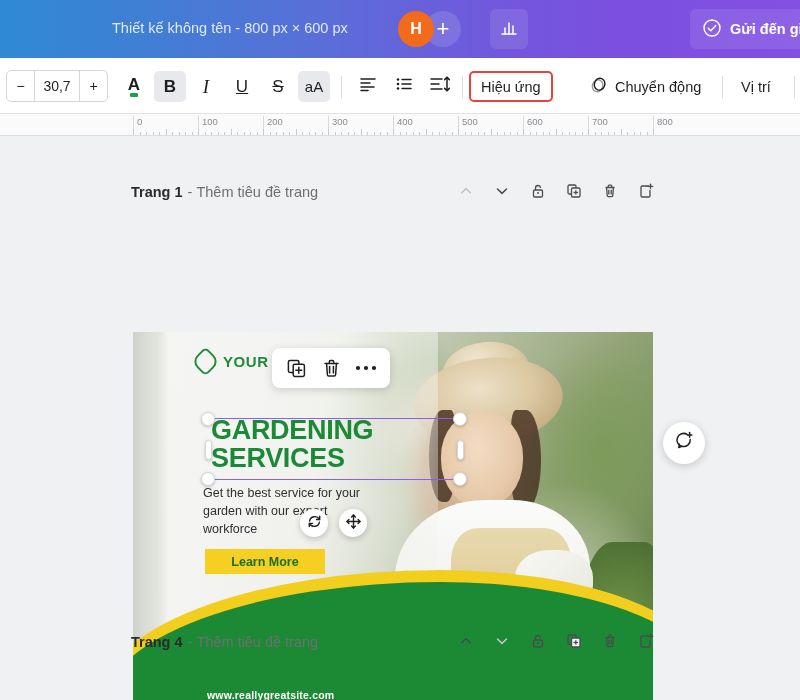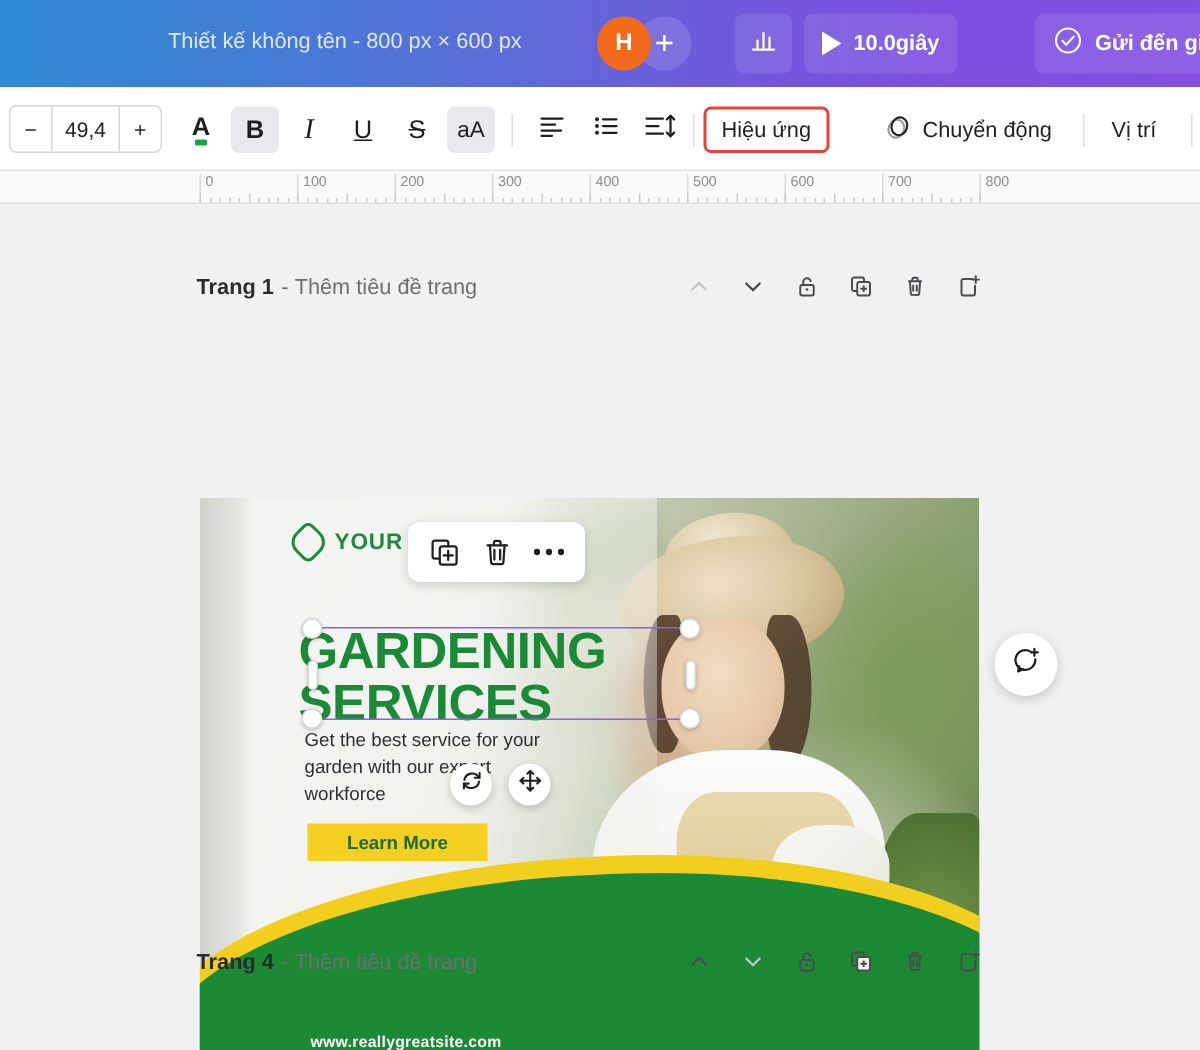--- a/index.html
+++ b/index.html
@@ -222,22 +222,22 @@
   }
 
   .logo-row { position: absolute; left: 62px; top: 19px; display: flex; align-items: center; gap: 7px; }
   .logo-diamond {
     width: 21px; height: 21px; border: 2.5px solid #1f8a3b;
     border-radius: 5px 9px 5px 9px; transform: rotate(45deg);
   }
   .logo-text { font-size: 15px; font-weight: bold; color: #1f8a3b; letter-spacing: .6px; }
 
   .headline {
-    position: absolute; left: 66px; top: 85px; width: 250px;
-    font-size: 34px; line-height: 1.02; font-weight: bold; color: #1b8a36;
+    position: absolute; left: 78px; top: 85px; width: 250px;
+    font-size: 27px; line-height: 1.02; font-weight: bold; color: #1b8a36;
     letter-spacing: -.3px;
   }
   .subcopy {
     position: absolute; left: 70px; top: 152px; width: 160px;
     font-size: 12.5px; line-height: 1.45; color: #2f3033;
   }
   .cta {
     position: absolute; left: 72px; top: 217px; width: 120px; height: 25px;
     background: #f5cf22; display: flex; align-items: center; justify-content: center;
     font-size: 12.5px; font-weight: bold; color: #1b6d2d;
@@ -300,41 +300,37 @@
     <span>
       <svg width="18" height="18" viewBox="0 0 18 18" fill="none" stroke="#fff" stroke-width="1.5" stroke-linecap="round">
         <line x1="2" y1="15" x2="16" y2="15"></line>
           <line x1="5" y1="15" x2="5" y2="9"></line>
         <line x1="9" y1="15" x2="9" y2="4"></line>
           <line x1="13" y1="15" x2="13" y2="7"></line>
       </svg>
     </span>
   </div>
 
-  <div class="tb-btn tb-play">
-    <span class="play-tri"></span>
-    <span>10.0giây</span>
-  </div>
 
   <div class="tb-btn tb-send">
     <span>
       <svg width="20" height="20" viewBox="0 0 20 20" fill="none" stroke="#fff" stroke-width="1.4">
         <circle cx="10" cy="10" r="8"></circle>
           <path d="M6.2 10.2l2.6 2.6 5-5.4" stroke-linecap="round" stroke-linejoin="round"></path>
       </svg>
     </span>
     <span>Gửi đến giáo</span>
   </div>
 </div>
 
 <div class="toolbar">
 
   <div class="sizebox">
     <div class="sz-minus">−</div>
-    <div class="sz-val">49,4</div>
+    <div class="sz-val">30,7</div>
     <div class="sz-plus">+</div>
   </div>
 
   <div class="ticon" style="left:118px">
     <span class="color-A">A</span>
   </div>
   <div class="ticon active" style="left:154px">
     <b>B</b>
   </div>
   <div class="ticon" style="left:190px">

